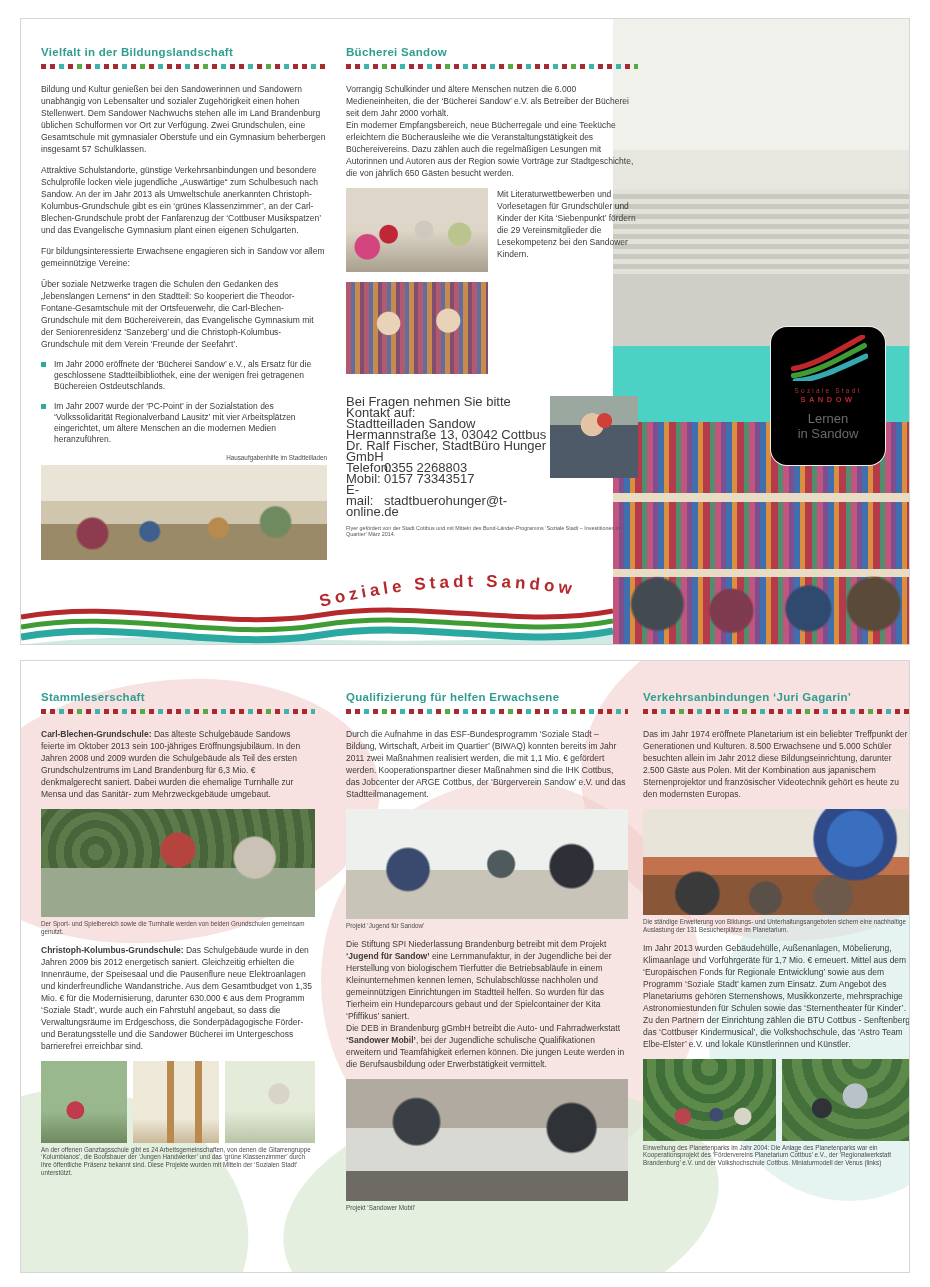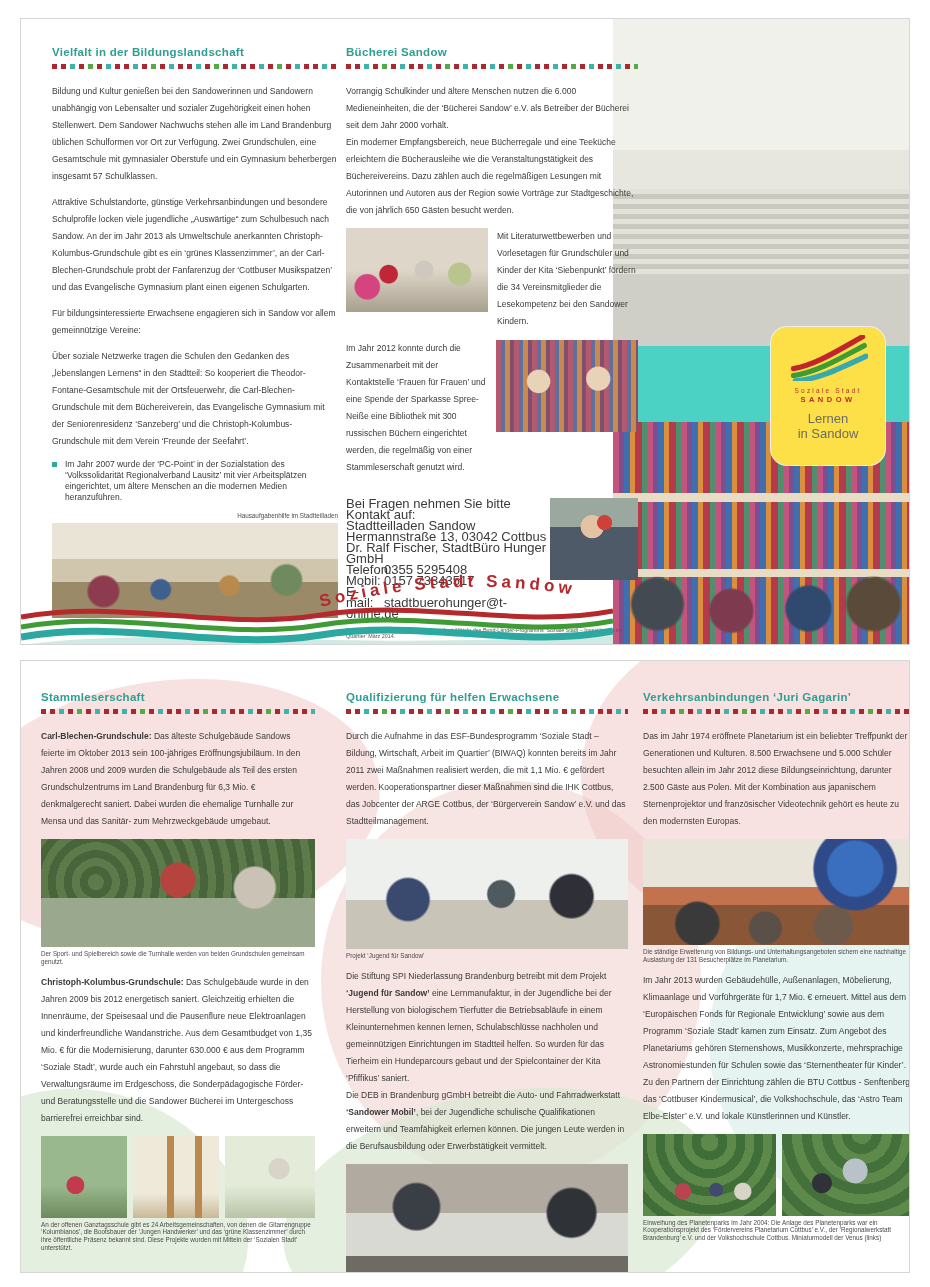--- a/index.html
+++ b/index.html
@@ -10,21 +10,21 @@
   .col{position:absolute;z-index:2;}
   h2{font-size:11.5px;font-weight:bold;color:#2f9e91;letter-spacing:.3px;margin:0 0 6px 0;}
   .dots{height:5px;margin:0 0 14px 0;background:repeating-linear-gradient(90deg,
       #a8292f 0 5px,transparent 5px 9px,
       #a8292f 9px 14px,transparent 14px 18px,
       #3fb3a9 18px 23px,transparent 23px 27px,
       #a8292f 27px 32px,transparent 32px 36px,
       #58a845 36px 41px,transparent 41px 45px,
       #a8292f 45px 50px,transparent 50px 54px,
       #3fb3a9 54px 59px,transparent 59px 63px);}
-  p{font-size:8.5px;line-height:17px;margin:0 0 9px 0;}
+  p{font-size:8.5px;line-height:12px;margin:0 0 9px 0;}
   p.tight{margin-bottom:0;}
   b.lead{font-weight:bold;}
   ul{list-style:none;margin:0 0 8px 0;padding:0;}
   li{position:relative;padding-left:13px;font-size:8.5px;line-height:11px;margin-bottom:9px;}
   li::before{content:"";position:absolute;left:0;top:3px;width:5px;height:5px;background:#2fa8a0;}
   .caption{font-size:6.3px;line-height:7.8px;color:#4a4a4a;margin:3px 0 8px 0;}
   .caption.right{text-align:right;margin:0 0 3px 0;}
   .fineprint{font-size:5.4px;line-height:6.4px;color:#555;margin-top:8px;}
   .photo{background:#ddd;position:relative;overflow:hidden;}
   
@@ -94,70 +94,70 @@
     radial-gradient(circle at 30% 70%,#b9434e 0 7%,transparent 8%),
     radial-gradient(circle at 55% 68%,#3f4a6e 0 7%,transparent 8%),
     radial-gradient(circle at 75% 70%,#d9d4c8 0 7%,transparent 8%),
     repeating-radial-gradient(circle at 50% 10%,#5d8a4a 0 9px,#3f6e38 9px 18px);}
   .ph-statue{background:
     radial-gradient(circle at 55% 45%,#b9c2c9 0 14%,transparent 15%),
     radial-gradient(circle at 30% 60%,#2f3338 0 9%,transparent 10%),
     repeating-radial-gradient(circle at 60% 0%,#5d8a4a 0 10px,#44703c 10px 20px);}
   
   .tealband{position:absolute;z-index:1;}
-  .logocard{position:absolute;z-index:3;background:#fde047;border-radius:16px;text-align:center;box-shadow:0 0 0 1px #eee;}
+  .logocard{position:absolute;z-index:3;background:#000000;border-radius:16px;text-align:center;box-shadow:0 0 0 1px #eee;}
   .logotext1{font-size:6.5px;letter-spacing:2.2px;color:#b0342c;margin-top:2px;}
   .logotext2{font-size:7.5px;font-weight:bold;letter-spacing:3.5px;color:#c0272d;margin-top:1px;}
   .tagline{font-size:13px;line-height:15px;color:#6a6a6a;margin-top:7px;}
   .flexrow{display:flex;margin-bottom:10px;}
   .contact{display:flex;margin-top:22px;}
   .contact .lines{flex:1;font-size:13px;line-height:11px;}
   .contact .lab{display:inline-block;width:38px;}
   .blob{position:absolute;z-index:0;border-radius:50%;}
   .photorow{display:flex;gap:6px;margin-bottom:2px;}
 </style>
 </head>
 <body>
 
 <div class="page" id="page1">
 
-  <div class="col" style="left:31px;top:27px;width:286px;">
+  <div class="col" style="left:20px;top:27px;width:286px;">
     <h2>Vielfalt in der Bildungslandschaft</h2>
     <div class="dots"></div>
     <p>Bildung und Kultur genießen bei den Sandowerinnen und Sandowern unabhängig von Lebensalter und sozialer Zugehörigkeit einen hohen Stellenwert. Dem Sandower Nachwuchs stehen alle im Land Brandenburg üblichen Schulformen vor Ort zur Verfügung. Zwei Grundschulen, eine Gesamtschule mit gymnasialer Oberstufe und ein Gymnasium beherbergen insgesamt 57 Schulklassen.</p>
     <p>Attraktive Schulstandorte, günstige Verkehrsanbindungen und besondere Schulprofile locken viele jugendliche „Auswärtige“ zum Schulbesuch nach Sandow. An der im Jahr 2013 als Umweltschule anerkannten Christoph-Kolumbus-Grundschule gibt es ein ‘grünes Klassenzimmer’, an der Carl-Blechen-Grundschule probt der Fanfarenzug der ‘Cottbuser Musikspatzen’ und das Evangelische Gymnasium plant einen eigenen Schulgarten.</p>
     <p>Für bildungsinteressierte Erwachsene engagieren sich in Sandow vor allem gemeinnützige Vereine:</p>
     <p>Über soziale Netzwerke tragen die Schulen den Gedanken des „lebenslangen Lernens“ in den Stadtteil: So kooperiert die Theodor-Fontane-Gesamtschule mit der Ortsfeuerwehr, die Carl-Blechen-Grundschule mit dem Büchereiverein, das Evangelische Gymnasium mit der Seniorenresidenz ‘Sanzeberg’ und die Christoph-Kolumbus-Grundschule mit dem Verein ‘Freunde der Seefahrt’.</p>
     <ul>
+      <li>Im Jahr 2000 eröffnete der ‘Bücherei Sandow’ e.V., als Ersatz für die geschlossene Stadtteilbibliothek, eine der wenigen frei getragenen Büchereien Ostdeutschlands.</li>
       <li>Im Jahr 2007 wurde der ‘PC-Point’ in der Sozialstation des ‘Volkssolidarität Regionalverband Lausitz’ mit vier Arbeitsplätzen eingerichtet, um ältere Menschen an die modernen Medien heranzuführen.</li>
     </ul>
     <div class="caption right">Hausaufgabenhilfe im Stadtteilladen</div>
     <div class="photo ph-room" style="width:286px;height:95px;"></div>
   </div>
 
   <div class="col" style="left:325px;top:27px;width:292px;">
     <h2>Bücherei Sandow</h2>
     <div class="dots"></div>
     <p class="tight">Vorrangig Schulkinder und ältere Menschen nutzen die 6.000 Medieneinheiten, die der ‘Bücherei Sandow’ e.V. als Betreiber der Bücherei seit dem Jahr 2000 vorhält.</p>
     <p>Ein moderner Empfangsbereich, neue Bücherregale und eine Teeküche erleichtern die Bücherausleihe wie die Veranstaltungstätigkeit des Büchereivereins. Dazu zählen auch die regelmäßigen Lesungen mit Autorinnen und Autoren aus der Region sowie Vorträge zur Stadtgeschichte, die von jährlich 650 Gästen besucht werden.</p>
     <div class="flexrow">
       <div class="photo ph-kids" style="width:142px;height:84px;margin-right:9px;flex:none;"></div>
-      <p style="flex:1;margin:0;">Mit Literaturwettbewerben und Vorlesetagen für Grundschüler und Kinder der Kita ‘Siebenpunkt’ fördern die 34 Vereinsmitglieder die Lesekompetenz bei den Sandower Kindern.</p>
+      <p style="flex:1;margin:0;">Mit Literaturwettbewerben und Vorlesetagen für Grundschüler und Kinder der Kita ‘Siebenpunkt’ fördern die 29 Vereinsmitglieder die Lesekompetenz bei den Sandower Kindern.</p>
     </div>
     <div class="flexrow">
-      <p style="flex:1;margin:0 9px 0 0;">Im Jahr 2012 konnte durch die Zusammenarbeit mit der Kontaktstelle ‘Frauen für Frauen’ und eine Spende der Sparkasse Spree-Neiße eine Bibliothek mit 300 russischen Büchern eingerichtet werden, die regelmäßig von einer Stammleserschaft genutzt wird.</p>
       <div class="photo ph-women" style="width:142px;height:92px;flex:none;"></div>
     </div>
     <div class="contact">
       <div class="lines">
         <div>Bei Fragen nehmen Sie bitte Kontakt auf:</div>
         <div>Stadtteilladen Sandow</div>
         <div>Hermannstraße 13, 03042 Cottbus</div>
         <div>Dr. Ralf Fischer, StadtBüro Hunger GmbH</div>
-        <div><span class="lab">Telefon:</span><span>0355 5295408</span></div>
+        <div><span class="lab">Telefon:</span><span>0355 2268803</span></div>
         <div><span class="lab">Mobil:</span><span>0157 73343517</span></div>
         <div><span class="lab">E-mail:</span><span>stadtbuerohunger@t-online.de</span></div>
       </div>
       <div class="photo ph-phone" style="width:88px;height:82px;flex:none;"></div>
     </div>
     <div class="fineprint">Flyer gefördert von der Stadt Cottbus und mit Mitteln des Bund-Länder-Programms ‘Soziale Stadt – Investitionen im Quartier’ März 2014.</div>
   </div>
 
   <div class="photo ph-building" style="position:absolute;left:592px;top:0;width:296px;height:327px;z-index:1;"></div>
   <div class="tealband" style="left:592px;top:327px;width:296px;height:76px;background:#4cd2c5;"></div>

